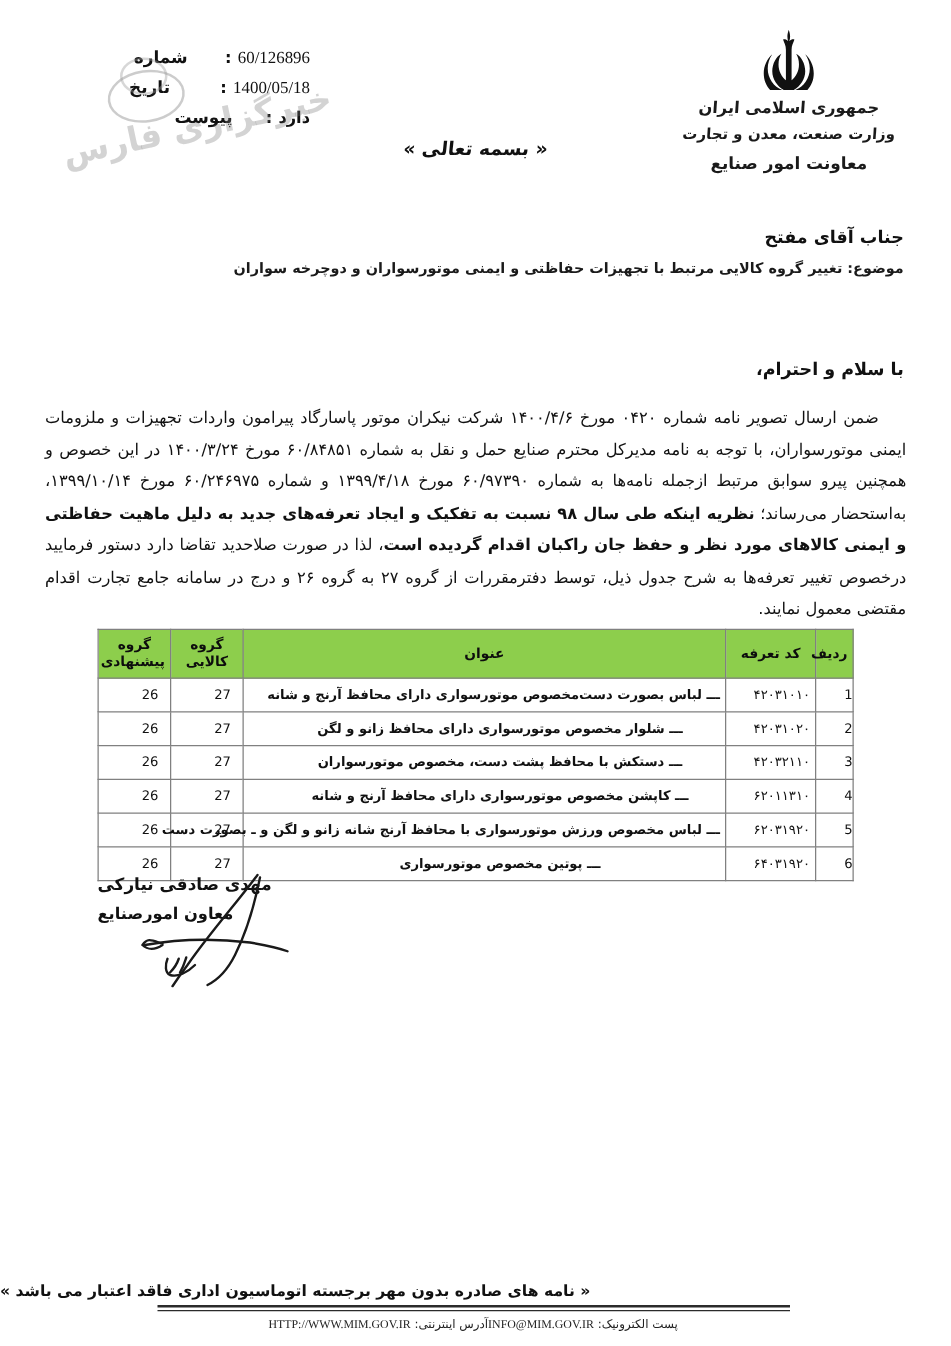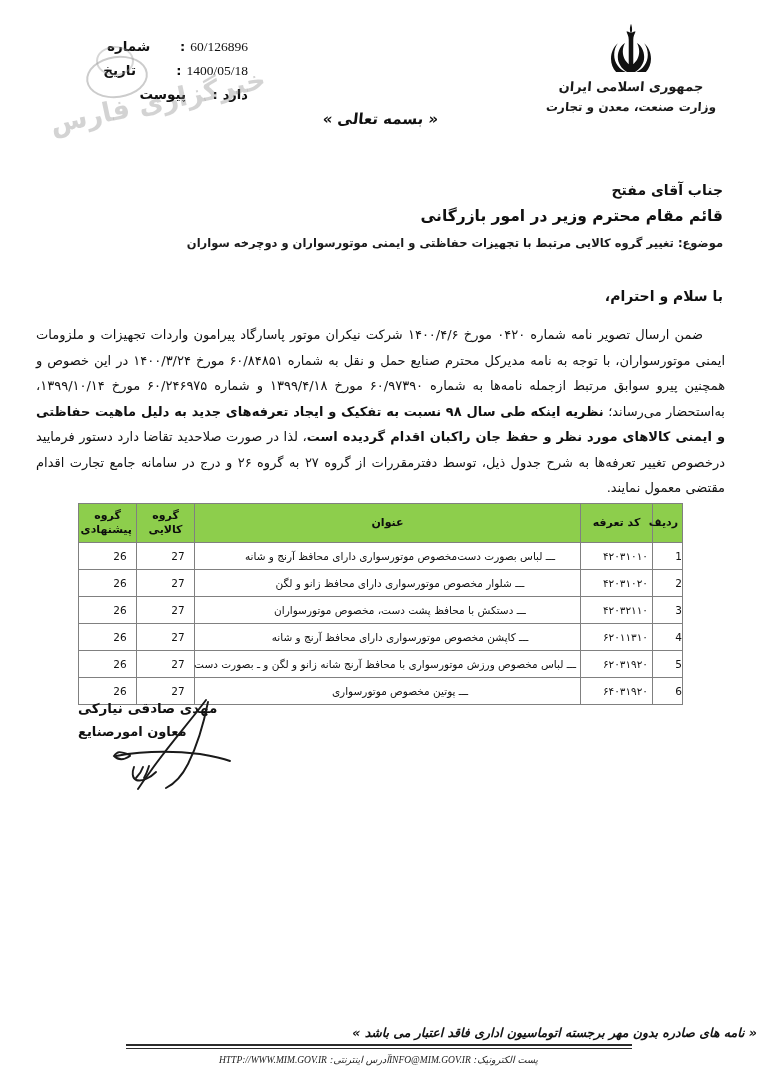--- a/index.html
+++ b/index.html
@@ -220,20 +220,21 @@
     color: #111;
     padding-left: 29px;
   }
   td.title-cell {
     text-align: left;
     padding-left: 8px;
     padding-right: 8px;
     font-size: 10.5px;
     white-space: nowrap;
     direction: rtl;
+    font-weight: bold;
   }
   .col-radif  { width: 30px; }
   .col-code   { width: 72px; }
   .col-title  { width: auto; }
   .col-goods  { width: 58px; }
   .col-sugg   { width: 58px; }
 
   
   .sign {
     position: absolute;
@@ -259,22 +260,21 @@
     height: 96px;
     pointer-events: none;
   }
 
   
   .footer {
     position: absolute;
     bottom: 12px;
     left: 0;
     right: 4px;
-    text-align: right;
-    font-style: italic;
+    text-align: left;
   }
   .footer-note {
     font-size: 12.5px;
     font-weight: 700;
     color: #111;
     margin-bottom: 4px;
   }
   .footer-rule {
     width: 506px;
     margin: 0 auto;
@@ -302,20 +302,21 @@
 <body>
 
 <div class="page">
 
   <div class="letterhead">
     <svg class="emblem" viewBox="0 0 100 110">
       <path fill="#111" d="M50 4c-3 9-3 14-1 20-3-3-6-4-9-3 2 6 5 10 5 18v54c-7-6-13-16-13-28 0-8 2-14 5-19-9 5-16 17-16 31 0 16 11 29 24 35-18-4-32-20-32-40 0-9 3-18 8-25-9 8-15 20-15 34 0 24 19 43 44 43s44-19 44-43c0-14-6-26-15-34 5 7 8 16 8 25 0 20-14 36-32 40 13-6 24-19 24-35 0-14-7-26-16-31 3 5 5 11 5 19 0 12-6 22-13 28V39c0-8 3-12 5-18-3-1-6 0-9 3 2-6 2-11-1-20z"></path>
     </svg>
     <div class="lh-line l1">جمهوری اسلامی ایران</div>
     <div class="lh-line l2">وزارت صنعت، معدن و تجارت</div>
+    <div class="lh-line l3">معاونت امور صنایع</div>
   </div>
 
   <div class="meta">
     <div class="meta-row">
       <span class="meta-value">60/126896</span>
       <span class="meta-colon">:</span>
       <span class="meta-label">شماره</span>
     </div>
     <div class="meta-row">
       <span class="meta-value">1400/05/18</span>
@@ -329,21 +330,20 @@
     </div>
   </div>
   <div class="stamp"></div>
   <div class="stamp2"></div>
   <div class="watermark">خبرگزاری فارس</div>
 
   <div class="basmala">« بسمه تعالی »</div>
 
   <div class="addressee">
     <div class="addr-1">جناب آقای مفتح</div>
-    <div class="addr-2">قائم مقام محترم وزیر در امور بازرگانی</div>
     <div class="subject">موضوع: تغییر گروه کالایی مرتبط با تجهیزات حفاظتی و ایمنی موتورسواران و دوچرخه سواران</div>
   </div>
 
   <div class="greeting">با سلام و احترام،</div>
 
   <div class="body">
     <p><span>ضمن ارسال تصویر نامه شماره ۰۴۲۰ مورخ ۱۴۰۰/۴/۶ شرکت نیکران موتور پاسارگاد پیرامون واردات تجهیزات و ملزومات ایمنی موتورسواران، با توجه به نامه مدیرکل محترم صنایع حمل و نقل به شماره ۶۰/۸۴۸۵۱ مورخ ۱۴۰۰/۳/۲۴ در این خصوص و همچنین پیرو سوابق مرتبط ازجمله نامه‌ها به شماره ۶۰/۹۷۳۹۰ مورخ ۱۳۹۹/۴/۱۸ و شماره ۶۰/۲۴۶۹۷۵ مورخ ۱۳۹۹/۱۰/۱۴، به‌استحضار می‌رساند؛ </span><b>نظریه اینکه طی سال ۹۸ نسبت به تفکیک و ایجاد تعرفه‌های جدید به دلیل ماهیت حفاظتی و ایمنی کالاهای مورد نظر و حفظ جان راکبان اقدام گردیده است</b><span>، لذا در صورت صلاحدید تقاضا دارد دستور فرمایید درخصوص تغییر تعرفه‌ها به شرح جدول ذیل، توسط دفترمقررات از گروه ۲۷ به گروه ۲۶ و درج در سامانه جامع تجارت اقدام مقتضی معمول نمایند.</span></p>
   </div>
 
   <div class="tbl-wrap">

